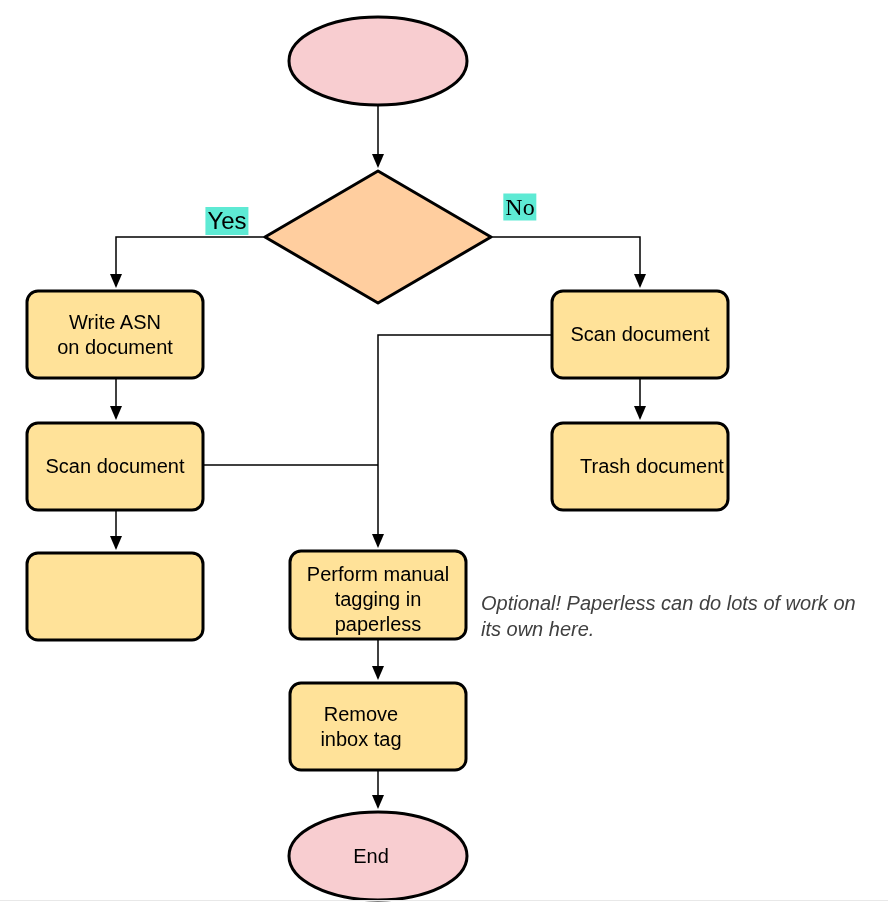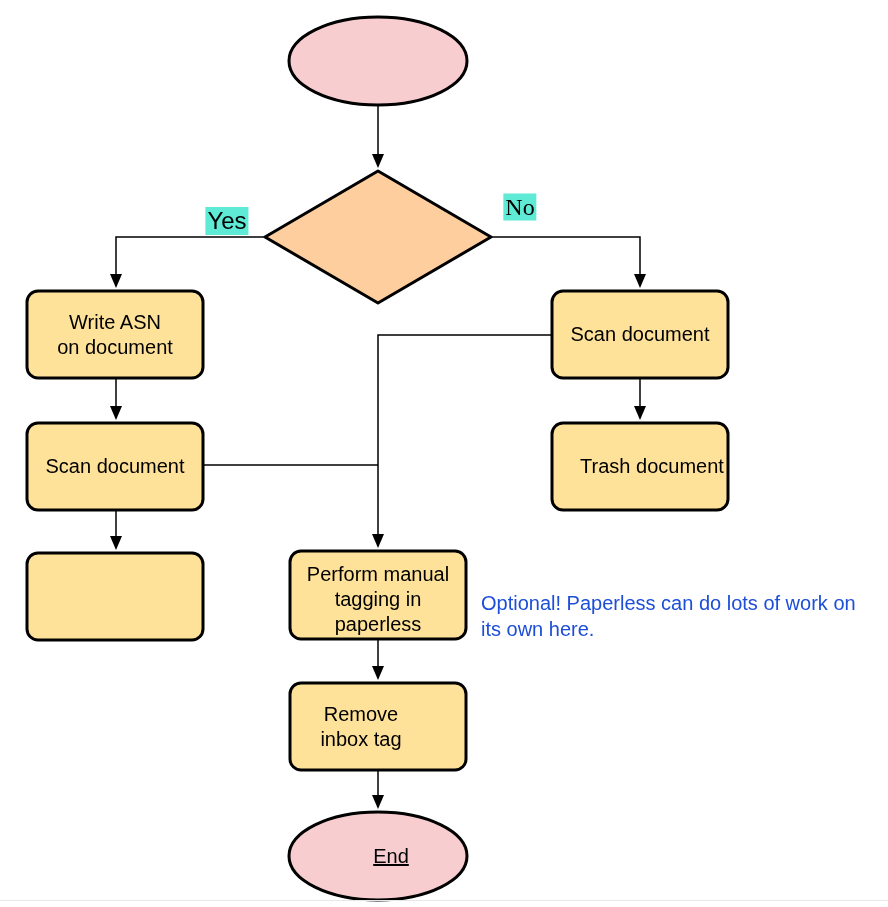--- a/index.html
+++ b/index.html
@@ -46,22 +46,23 @@
     position: absolute;
     transform: translate(-50%, -50%);
     font-size: 24px;
     color: #000000;
     background: #5eead4;
     padding: 0 2px;
   }
   .annotation {
     position: absolute;
     font-size: 20px;
+    font-style: italic;
     line-height: 26px;
-    color: #1d4ed8;
+    color: #404040;
     white-space: pre-line;
   }
   .bottom-divider {
     position: absolute;
     left: 0;
     right: 0;
     top: 900px;
     height: 1px;
     background: #e8e8e8;
   }
@@ -122,21 +123,21 @@
 
   <div class="node-label" style="left:552px; top:423px; width:176px; height:87px;margin-left:12px;">Trash document</div>
 
   <div class="node-label" style="left:290px; top:551px; width:176px; height:96px;">Perform manual
 tagging in
 paperless</div>
 
   <div class="node-label" style="left:290px; top:683px; width:142px; height:87px;">Remove
 inbox tag</div>
 
-  <div class="node-label" style="left:302px; top:812px; width:178px; height:88px;text-decoration:underline;">End</div>
+  <div class="node-label" style="left:282px; top:812px; width:178px; height:88px;">End</div>
 
   <div class="edge-label" style="left:227px; top:221px;">Yes</div>
 
   <div class="edge-label" style="left:520px; top:207px;font-family:Liberation Serif, serif;">No</div>
 
   <div class="annotation" style="left:481px; top:590px; width:402px;">Optional! Paperless can do lots of work on
 its own here.</div>
 
   <div class="bottom-divider"></div>
 

